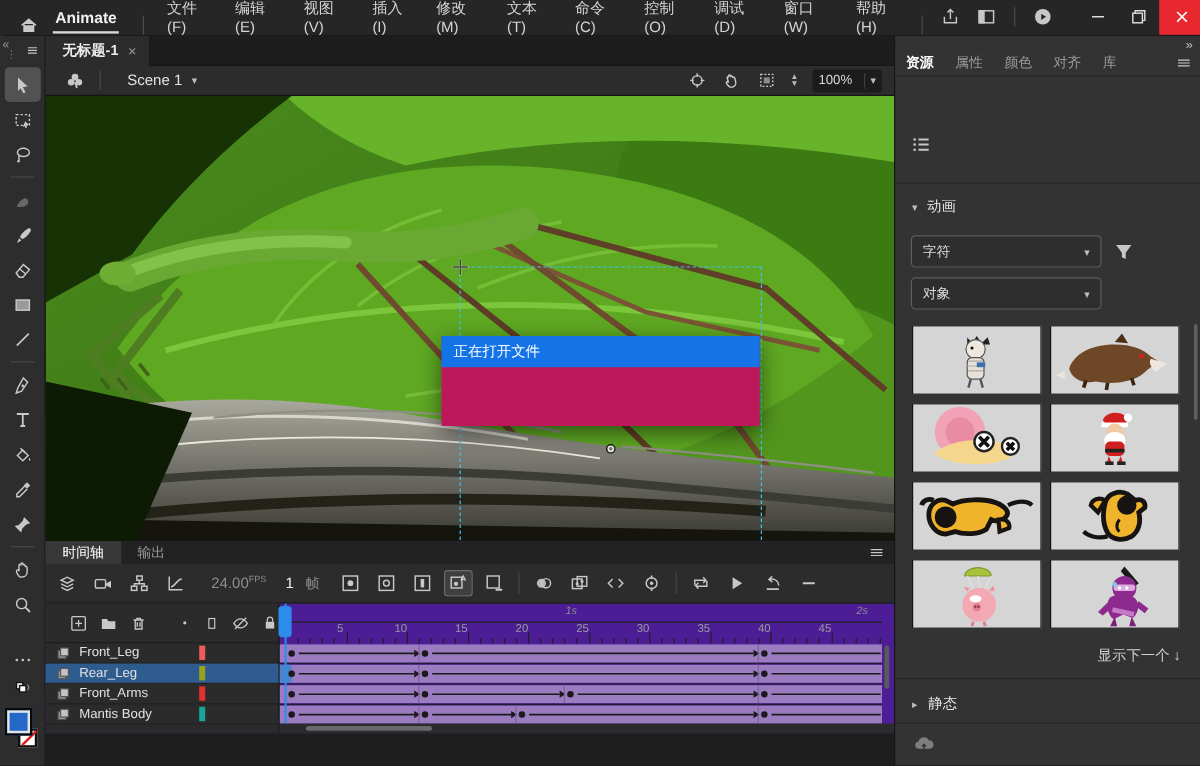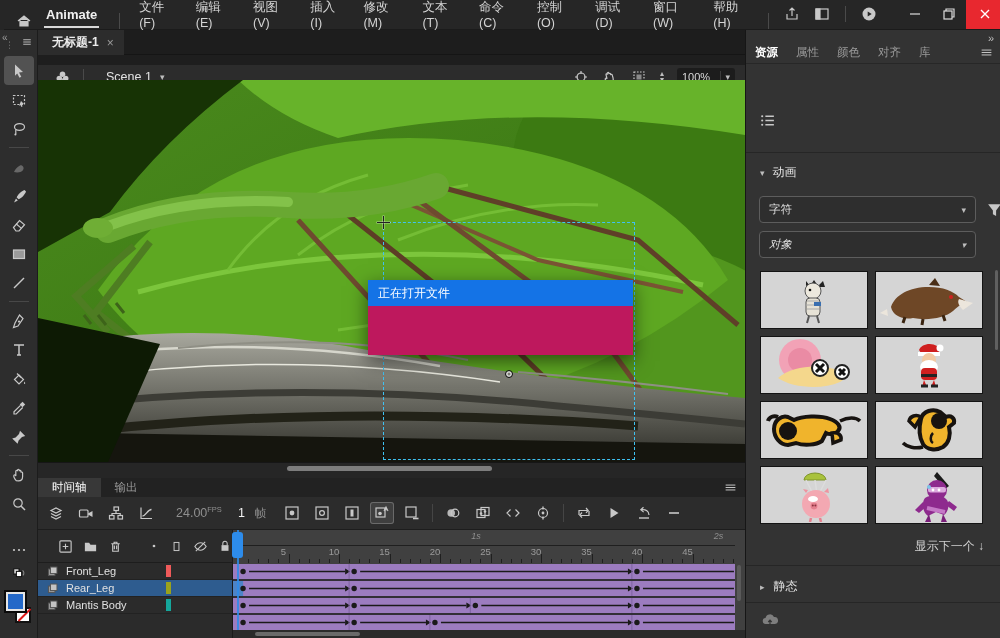--- a/index.html
+++ b/index.html
@@ -38,21 +38,21 @@
   .swatches { position:relative; width:34px; height:40px; margin-top:6px; }
   .sw-stroke { position:absolute; left:13px; top:17px; width:16px; height:16px; background:#fff; border:2px solid #111; }
   .sw-stroke:after { content:""; position:absolute; left:-1px; top:5px; width:17px; height:2px; background:#e01818; transform:rotate(-45deg); }
   .sw-fill { position:absolute; left:2px; top:0; width:23px; height:23px; background:#2468c8; border:2px solid #0a0a0a; outline:2px solid #e5e5e5; outline-offset:-4px; }
 
   
   .center { position:absolute; left:38px; top:30px; width:707px; height:608px; background:#1e1e1e; }
   .docbar { position:absolute; left:0; top:0; width:707px; height:25px; background:#1d1d1d; border-bottom:1px solid #151515; display:flex; }
   .doctab { height:25px; padding:0 10px 0 14px; background:#2c2c2c; display:flex; align-items:center; gap:8px; color:#ececec; font-size:12px; }
   .doctab .x { color:#9a9a9a; font-size:12px; }
-  .editbar { position:absolute; left:0; top:35px; width:707px; height:25px; background:#2c2c2c; border-bottom:1px solid #141414; display:flex; align-items:center; }
+  .editbar { position:absolute; left:0; top:25px; width:707px; height:25px; background:#2c2c2c; border-bottom:1px solid #141414; display:flex; align-items:center; }
   .scene-name { color:#e2e2e2; font-size:12.5px; margin:0 8px 0 14px; }
   .eb-right { margin-left:auto; display:flex; align-items:center; gap:13px; padding-right:10px; }
   .zoombox { width:58px; height:19px; background:#1c1c1c; border-radius:3px; display:flex; align-items:center; justify-content:space-between; padding:0 5px; color:#d8d8d8; font-size:11px; }
   .zoombox .zb-sep { width:1px; height:13px; background:#3c3c3c; margin-left:4px; }
   .chev { font-size:9px; color:#bdbdbd; }
   .stepper { display:flex; flex-direction:column; line-height:6px; font-size:8px; color:#bdbdbd; }
 
   .stage { position:absolute; left:0; top:50px; width:707px; height:382px; background:#151515; overflow:hidden; }
   .sel-box { position:absolute; left:345px; top:142px; width:252px; height:238px; border:1px dashed #3fc2f2; }
   .sel-cross { position:absolute; left:339px; top:136px; width:13px; height:13px; }
@@ -64,21 +64,21 @@
   .dlg-title { height:26px; background:#1473e6; color:#fff; font-size:12px; display:flex; align-items:center; padding:0 10px; }
   .dlg-body { display:flex; align-items:center; padding:15px 12px 0 12px; }
   .pbar { flex:1; height:13px; background:#5e5e5e; border-radius:7px; overflow:hidden; }
   .pfill { height:13px; background:#2e8fe8; border-radius:7px; }
   .plabel { color:#e0e0e0; font-size:11px; margin-left:10px; width:28px; text-align:right; }
 
   .stage-strip { position:absolute; left:0; top:432px; width:707px; height:16px; background:#262626; border-top:1px solid #161616; }
   .hscroll-stage { position:absolute; left:249px; top:3px; width:205px; height:5px; border-radius:3px; background:#7d7d7d; }
 
   
-  .timeline { position:absolute; left:0; top:448px; width:707px; height:160px; background:#404040; }
+  .timeline { position:absolute; left:0; top:421px; width:707px; height:160px; background:#4c1d95; }
   .tl-tabs { position:absolute; left:0; top:0; width:707px; height:19px; background:#222; display:flex; }
   .tl-tab { padding:0 14px; display:flex; align-items:center; font-size:11.5px; color:#9a9a9a; }
   .tl-tab.active { background:#383838; color:#fff; }
   .tl-menu { margin-left:auto; margin-right:8px; align-self:center; }
   .tl-toolbar { position:absolute; left:0; top:19px; width:707px; height:33px; background:#2c2c2c; border-bottom:1px solid #1d1d1d;
     display:flex; align-items:center; gap:4px; padding:0 6px; }
   .tb-group { display:flex; align-items:center; gap:6px; }
   .tb-btn { width:24px; height:22px; display:flex; align-items:center; justify-content:center; border-radius:3px; }
   .tb-btn.active { background:#3f3f3f; box-shadow:inset 0 0 0 1px #6a6a6a; }
   .tb-sep { width:1px; height:18px; background:#454545; margin:0 4px; }
@@ -118,21 +118,21 @@
   .seg { position:absolute; left:60px; top:44px; display:flex; }
   .seg-btn { height:26px; padding:0 14px; display:flex; align-items:center; font-size:12.5px; color:#c8c8c8; border-radius:3px; }
   .seg-btn.active { background:#565656; color:#fff; }
   .searchrow { position:absolute; left:13px; top:82px; width:229px; display:flex; align-items:center; gap:10px; }
   .searchbox { flex:1; height:28px; background:#1e1e1e; border-radius:3px; display:flex; align-items:center; padding:0 9px; gap:8px; }
   .searchbox input { background:transparent; border:none; outline:none; color:#bdbdbd; font-size:12px; width:130px; font-family:"Liberation Sans",sans-serif; }
   .searchbox input::placeholder { color:#8a8a8a; }
   .hdiv { position:absolute; left:0; width:255px; height:1px; background:#262626; }
   .sec-hdr { position:absolute; left:14px; display:flex; align-items:center; gap:8px; color:#e4e4e4; font-size:12px; }
   .ddrow { position:absolute; left:13px; display:flex; align-items:center; gap:10px; }
-  .ddbox { width:217px; height:27px; background:#2e2e2e; border:1px solid #5d5d5d; border-radius:4px;
+  .ddbox { width:159px; height:27px; background:#2e2e2e; border:1px solid #5d5d5d; border-radius:4px;
     display:flex; align-items:center; justify-content:space-between; padding:0 9px; color:#dcdcdc; font-size:11.5px; }
   .thumbs { position:absolute; left:14px; top:241px; display:grid; grid-template-columns:108px 108px; gap:7px; }
   .thumb { width:108px; height:58px; background:#d5d5d5; border:1px solid #141414; display:flex; align-items:center; justify-content:center; }
   .shownext { position:absolute; right:16px; top:508px; color:#d0d0d0; font-size:12px; }
   .static-hdr-wrap { position:absolute; left:14px; top:548px; display:flex; align-items:center; gap:9px; color:#e4e4e4; font-size:12px; }
   .upload { position:absolute; left:16px; top:582px; opacity:.5; }
   .rp-scroll { position:absolute; right:2px; top:240px; width:3px; height:80px; background:#606060; border-radius:2px; }
 </style>
 </head>
 <body>
@@ -614,20 +614,30 @@
             </div>
             <div class="layer-row selected">
               <span class="ico">
                 <svg width="13" height="13" viewBox="0 0 16 16" fill="none" stroke="currentColor" stroke-width="1.2">
                   <rect x="3" y="5" width="8" height="8" fill="#9a9a9a" stroke="#555"></rect>
                   <rect x="5.5" y="2.5" width="8" height="8" fill="#c4c4c4" stroke="#555"></rect>
                 </svg>
               </span>
               <span class="lname">Rear_Leg</span>
               <span class="lswatch" style="background: rgb(154, 162, 27);"></span>
+            </div>
+            <div class="layer-row">
+              <span class="ico">
+                <svg width="13" height="13" viewBox="0 0 16 16" fill="none" stroke="currentColor" stroke-width="1.2">
+                  <rect x="3" y="5" width="8" height="8" fill="#9a9a9a" stroke="#555"></rect>
+                  <rect x="5.5" y="2.5" width="8" height="8" fill="#c4c4c4" stroke="#555"></rect>
+                </svg>
+              </span>
+              <span class="lname">Front_Arms</span>
+              <span class="lswatch" style="background: rgb(229, 48, 48);"></span>
             </div>
             <div class="layer-row">
               <span class="ico">
                 <svg width="13" height="13" viewBox="0 0 16 16" fill="none" stroke="currentColor" stroke-width="1.2">
                   <rect x="3" y="5" width="8" height="8" fill="#9a9a9a" stroke="#555"></rect>
                   <rect x="5.5" y="2.5" width="8" height="8" fill="#c4c4c4" stroke="#555"></rect>
                 </svg>
               </span>
               <span class="lname">Mantis Body</span>
               <span class="lswatch" style="background: rgb(21, 167, 156);"></span>
@@ -806,21 +816,21 @@
       <span class="ddbox">
         <span>字符</span>
         <span class="chev">▾</span>
       </span>
       <span class="ico">
           <svg width="17" height="17" viewBox="0 0 16 16" fill="none" stroke="currentColor" stroke-width="1.2">
             <path d="M2 3h12L9.5 9v5l-3-1.5V9z" fill="currentColor" stroke="none"></path>
           </svg>
         </span>
     </div>
-    <div class="ddrow" style="top:201px;font-style:italic;">
+    <div class="ddrow" style="top:201px;">
       <span class="ddbox">
         <span>对象</span>
         <span class="chev">▾</span>
       </span>
     </div>
 
     <div class="thumbs">
         <div class="thumb">
           <svg width="104" height="54" viewBox="0 0 104 54">
             <path d="M44 8l4 5 4-6 4 6 5-5 2 6h-19z" fill="#222"></path>

